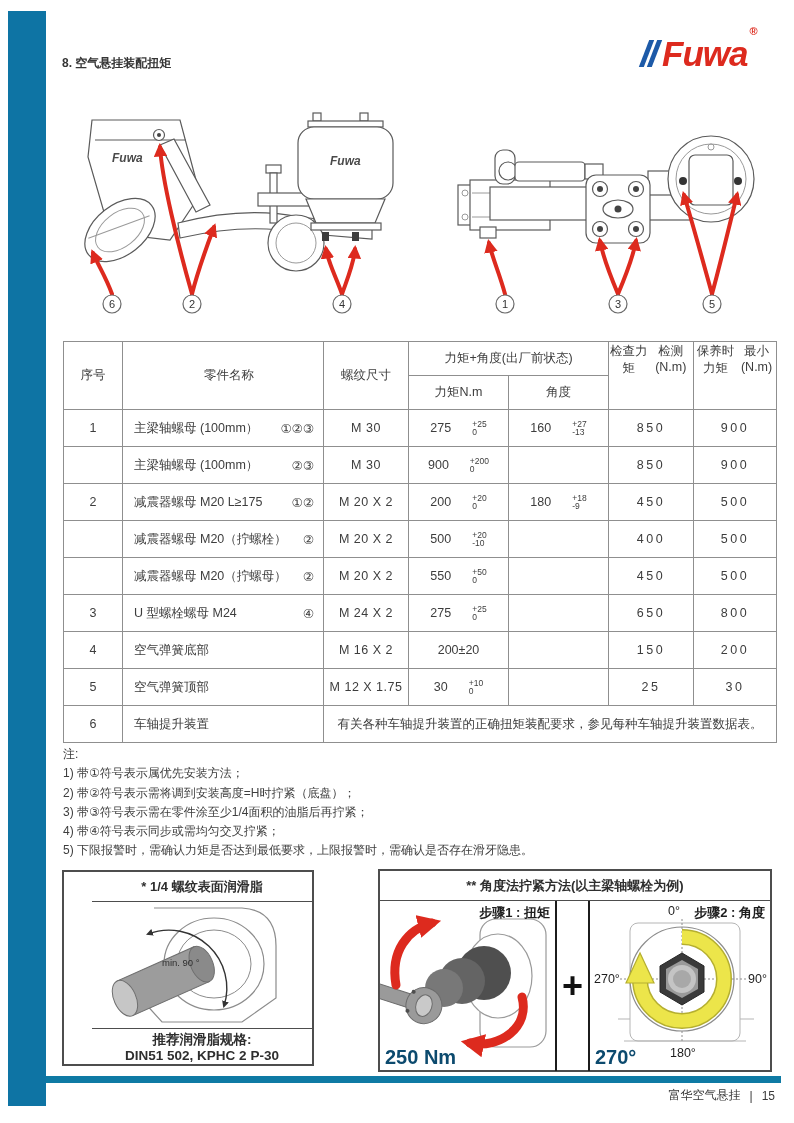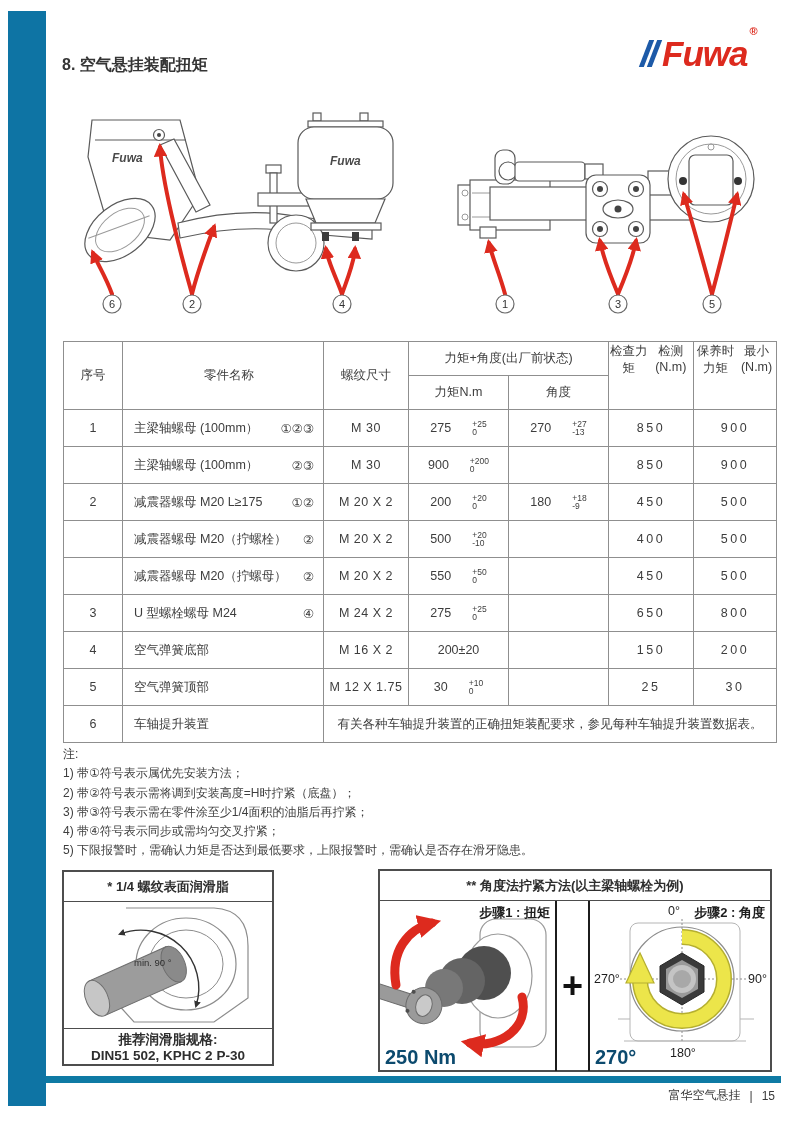--- a/index.html
+++ b/index.html
@@ -2,21 +2,21 @@
 <html><head>
 <meta charset="utf-8">
 <style>
   html,body{margin:0;padding:0;background:#e8e8e8;}
   .page{position:relative;width:794px;height:1123px;background:#ffffff;margin:0 auto;
         font-family:"Liberation Sans","DejaVu Sans",sans-serif;color:#3c3c3c;overflow:hidden;}
   
   .vbar{position:absolute;left:8px;top:11px;width:38px;height:1095px;background:#0e74a4;}
   .hbar{position:absolute;left:46px;top:1076px;width:735px;height:7px;background:#0e7aa4;}
   
-  .title{position:absolute;left:62px;top:55px;font-size:16px;font-weight:700;color:#353535;}
+  .title{position:absolute;left:62px;top:55px;font-size:12px;font-weight:700;color:#353535;}
   .logo{position:absolute;left:644px;top:33px;height:40px;display:flex;align-items:center;}
   .slash{display:inline-block;width:5px;height:27px;background:#1d5aa8;transform:skewX(-21deg);margin-right:3px;}
   .logo-word{font-size:35px;font-weight:700;font-style:italic;color:#dd2a1e;letter-spacing:-1px;line-height:1;margin-left:2px;}
   .logo-reg{font-size:11px;color:#dd2a1e;vertical-align:top;position:relative;top:-10px;left:2px;font-style:normal;}
   
   .diagrams{position:absolute;left:60px;top:105px;width:730px;height:215px;}
   .drawing{stroke:#5a5a5a;stroke-width:1.2;fill:#ffffff;}
   .drawing-light{stroke:#9a9a9a;stroke-width:1;fill:none;}
   .callout-circle{fill:#fff;stroke:#6a6a6a;stroke-width:1.2;}
   .callout-text{font-size:11px;fill:#333;text-anchor:middle;font-family:"Liberation Sans","DejaVu Sans",sans-serif;}
@@ -32,21 +32,21 @@
   .name-wrap{display:flex;justify-content:space-between;align-items:center;padding:0 9px 0 11px;}
   .thread-td{text-align:left;padding-left:9px;letter-spacing:0.5px;}
   .num{letter-spacing:2.5px;}
   .tv{display:inline-flex;align-items:center;justify-content:center;gap:19px;}
   .tol{display:inline-flex;flex-direction:column;align-items:flex-start;font-size:8.5px;line-height:8.5px;margin-left:2px;letter-spacing:0;}
   .merge-td{text-align:left;padding-left:10px;}
   
   .notes{position:absolute;left:63px;top:745px;font-size:12px;line-height:19.3px;color:#3e3e3e;}
   
   .panel{position:absolute;border:2px solid #4d4d4d;box-sizing:border-box;background:#fff;}
-  .panel-grease{left:62px;top:870px;width:212px;height:196px;}
+  .panel-grease{left:62px;top:870px;width:252px;height:196px;padding-left:28px;}
   .panel-title{height:29px;border-bottom:1.5px solid #4d4d4d;display:flex;align-items:center;justify-content:center;
                font-size:13px;font-weight:700;color:#2e2e2e;}
   .grease-img{position:relative;width:100%;height:126px;}
   .grease-cap{border-top:1.5px solid #4d4d4d;text-align:center;padding-top:2px;}
   .cap1{font-size:13.5px;font-weight:700;color:#2e2e2e;line-height:17px;}
   .cap2{font-size:13.5px;font-weight:700;color:#2e2e2e;line-height:16px;}
   .panel-angle{left:378px;top:869px;width:394px;height:203px;}
   .angle-body{position:relative;height:170px;}
   .sp1{position:absolute;left:0;top:0;width:177px;height:100%;border-right:2px solid #1c1c1c;box-sizing:border-box;}
   .plus-col{position:absolute;left:177px;top:0;width:31px;height:100%;display:flex;align-items:center;justify-content:center;
@@ -226,21 +226,21 @@
           </td>
       <td class="thread-td">M 30</td>
       <td><span class="tv">
               <span>275</span>
               <span class="tol">
                 <span>+25</span>
                 <span>0</span>
               </span>
             </span></td>
       <td><span class="tv">
-              <span>270</span>
+              <span>160</span>
               <span class="tol">
                 <span>+27</span>
                 <span>-13</span>
               </span>
             </span></td>
       <td class="num">850</td>
       <td class="num">900</td>
     </tr>
     <tr class="drow">
       <td></td>

